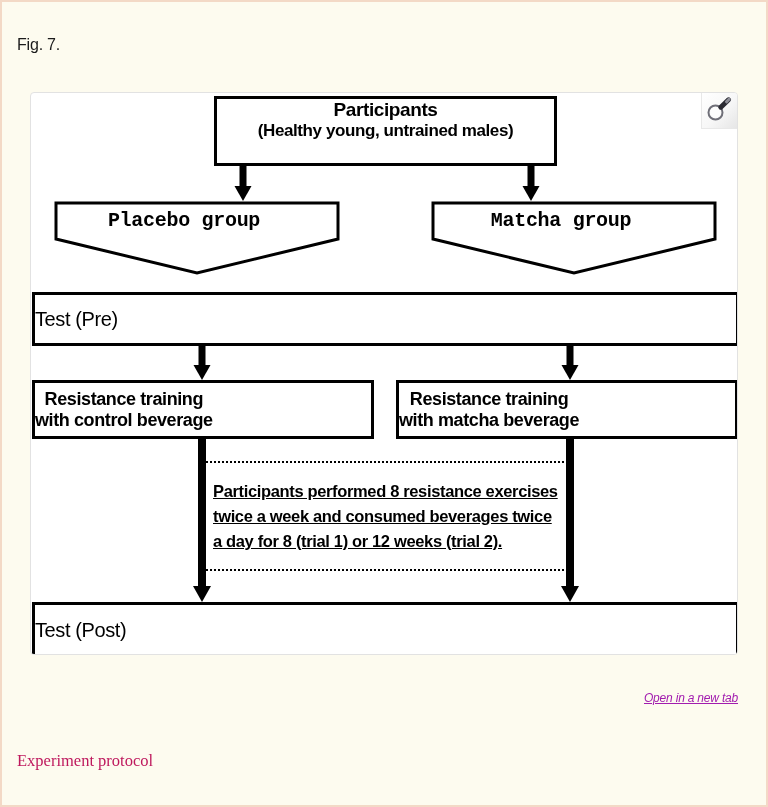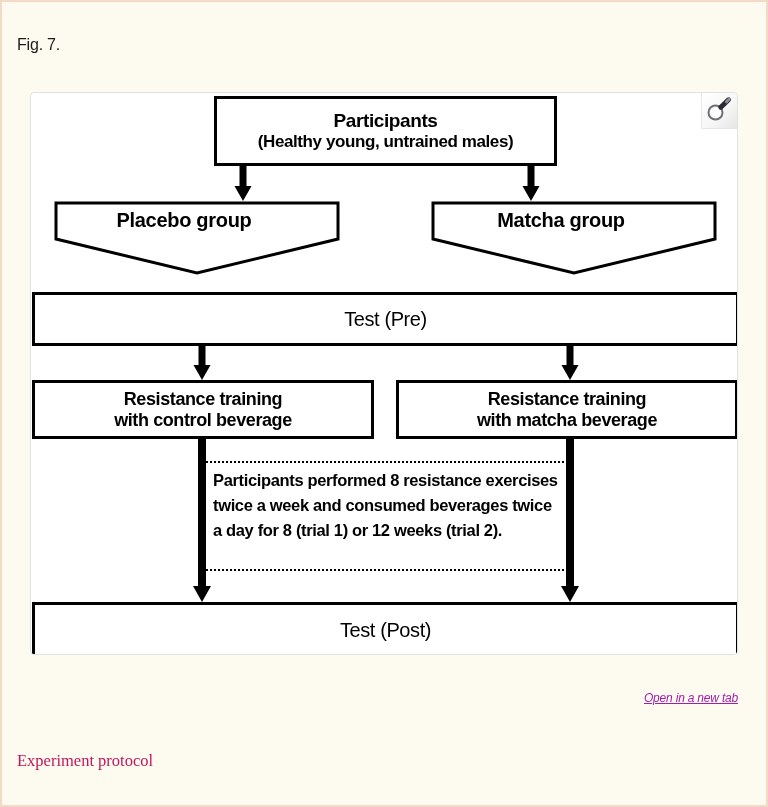--- a/index.html
+++ b/index.html
@@ -65,21 +65,20 @@
     width: 708px;
     height: 563px;
   }
   .node {
     position: absolute;
     box-sizing: border-box;
     background: #ffffff;
     border: 3px solid #000000;
     display: flex;
     align-items: center;
-    justify-content: center;
     text-align: center;
     color: #000000;
     font-family: "Liberation Sans", sans-serif;
     font-weight: 700;
     line-height: 1.14;
     letter-spacing: -0.4px;
   }
   .node .ttl {
     display: block;
     font-size: 19px;
@@ -108,21 +107,21 @@
   #node-matcha  { left: 400px; top: 108px; }
   .pent svg { display: block; }
   .pent .pent-label {
     position: absolute;
     left: 0; top: 8px;
     width: 260px;
     text-align: center;
     font-size: 20px;
     font-weight: 600;
     color: #000;
-    font-family: Liberation Sans, sans-serif;
+    font-family: Liberation Mono, monospace;
     letter-spacing: -0.3px;
   }
 
   
   .arrow { position: absolute; }
   .arrow svg { display: block; }
 
   
   #note-box {
     position: absolute;
@@ -135,21 +134,22 @@
     border-bottom: 2px dotted #000;
     background: #ffffff;
     color: #000;
     font-family: "Liberation Sans", sans-serif;
     font-weight: 700;
     font-size: 16.5px;
     line-height: 1.52;
     letter-spacing: -0.35px;
     padding: 5px 6px 4px 10px;
     display: flex;
-    align-items: flex-start;
+    align-items: center;
+    text-decoration: underline;
   }
 
   .open-tab-link {
     position: absolute;
     right: 30px;
     top: 691px;
     font-size: 12px;
     color: #a21caf;
     text-decoration: underline;
     font-family: "Liberation Sans", sans-serif;

